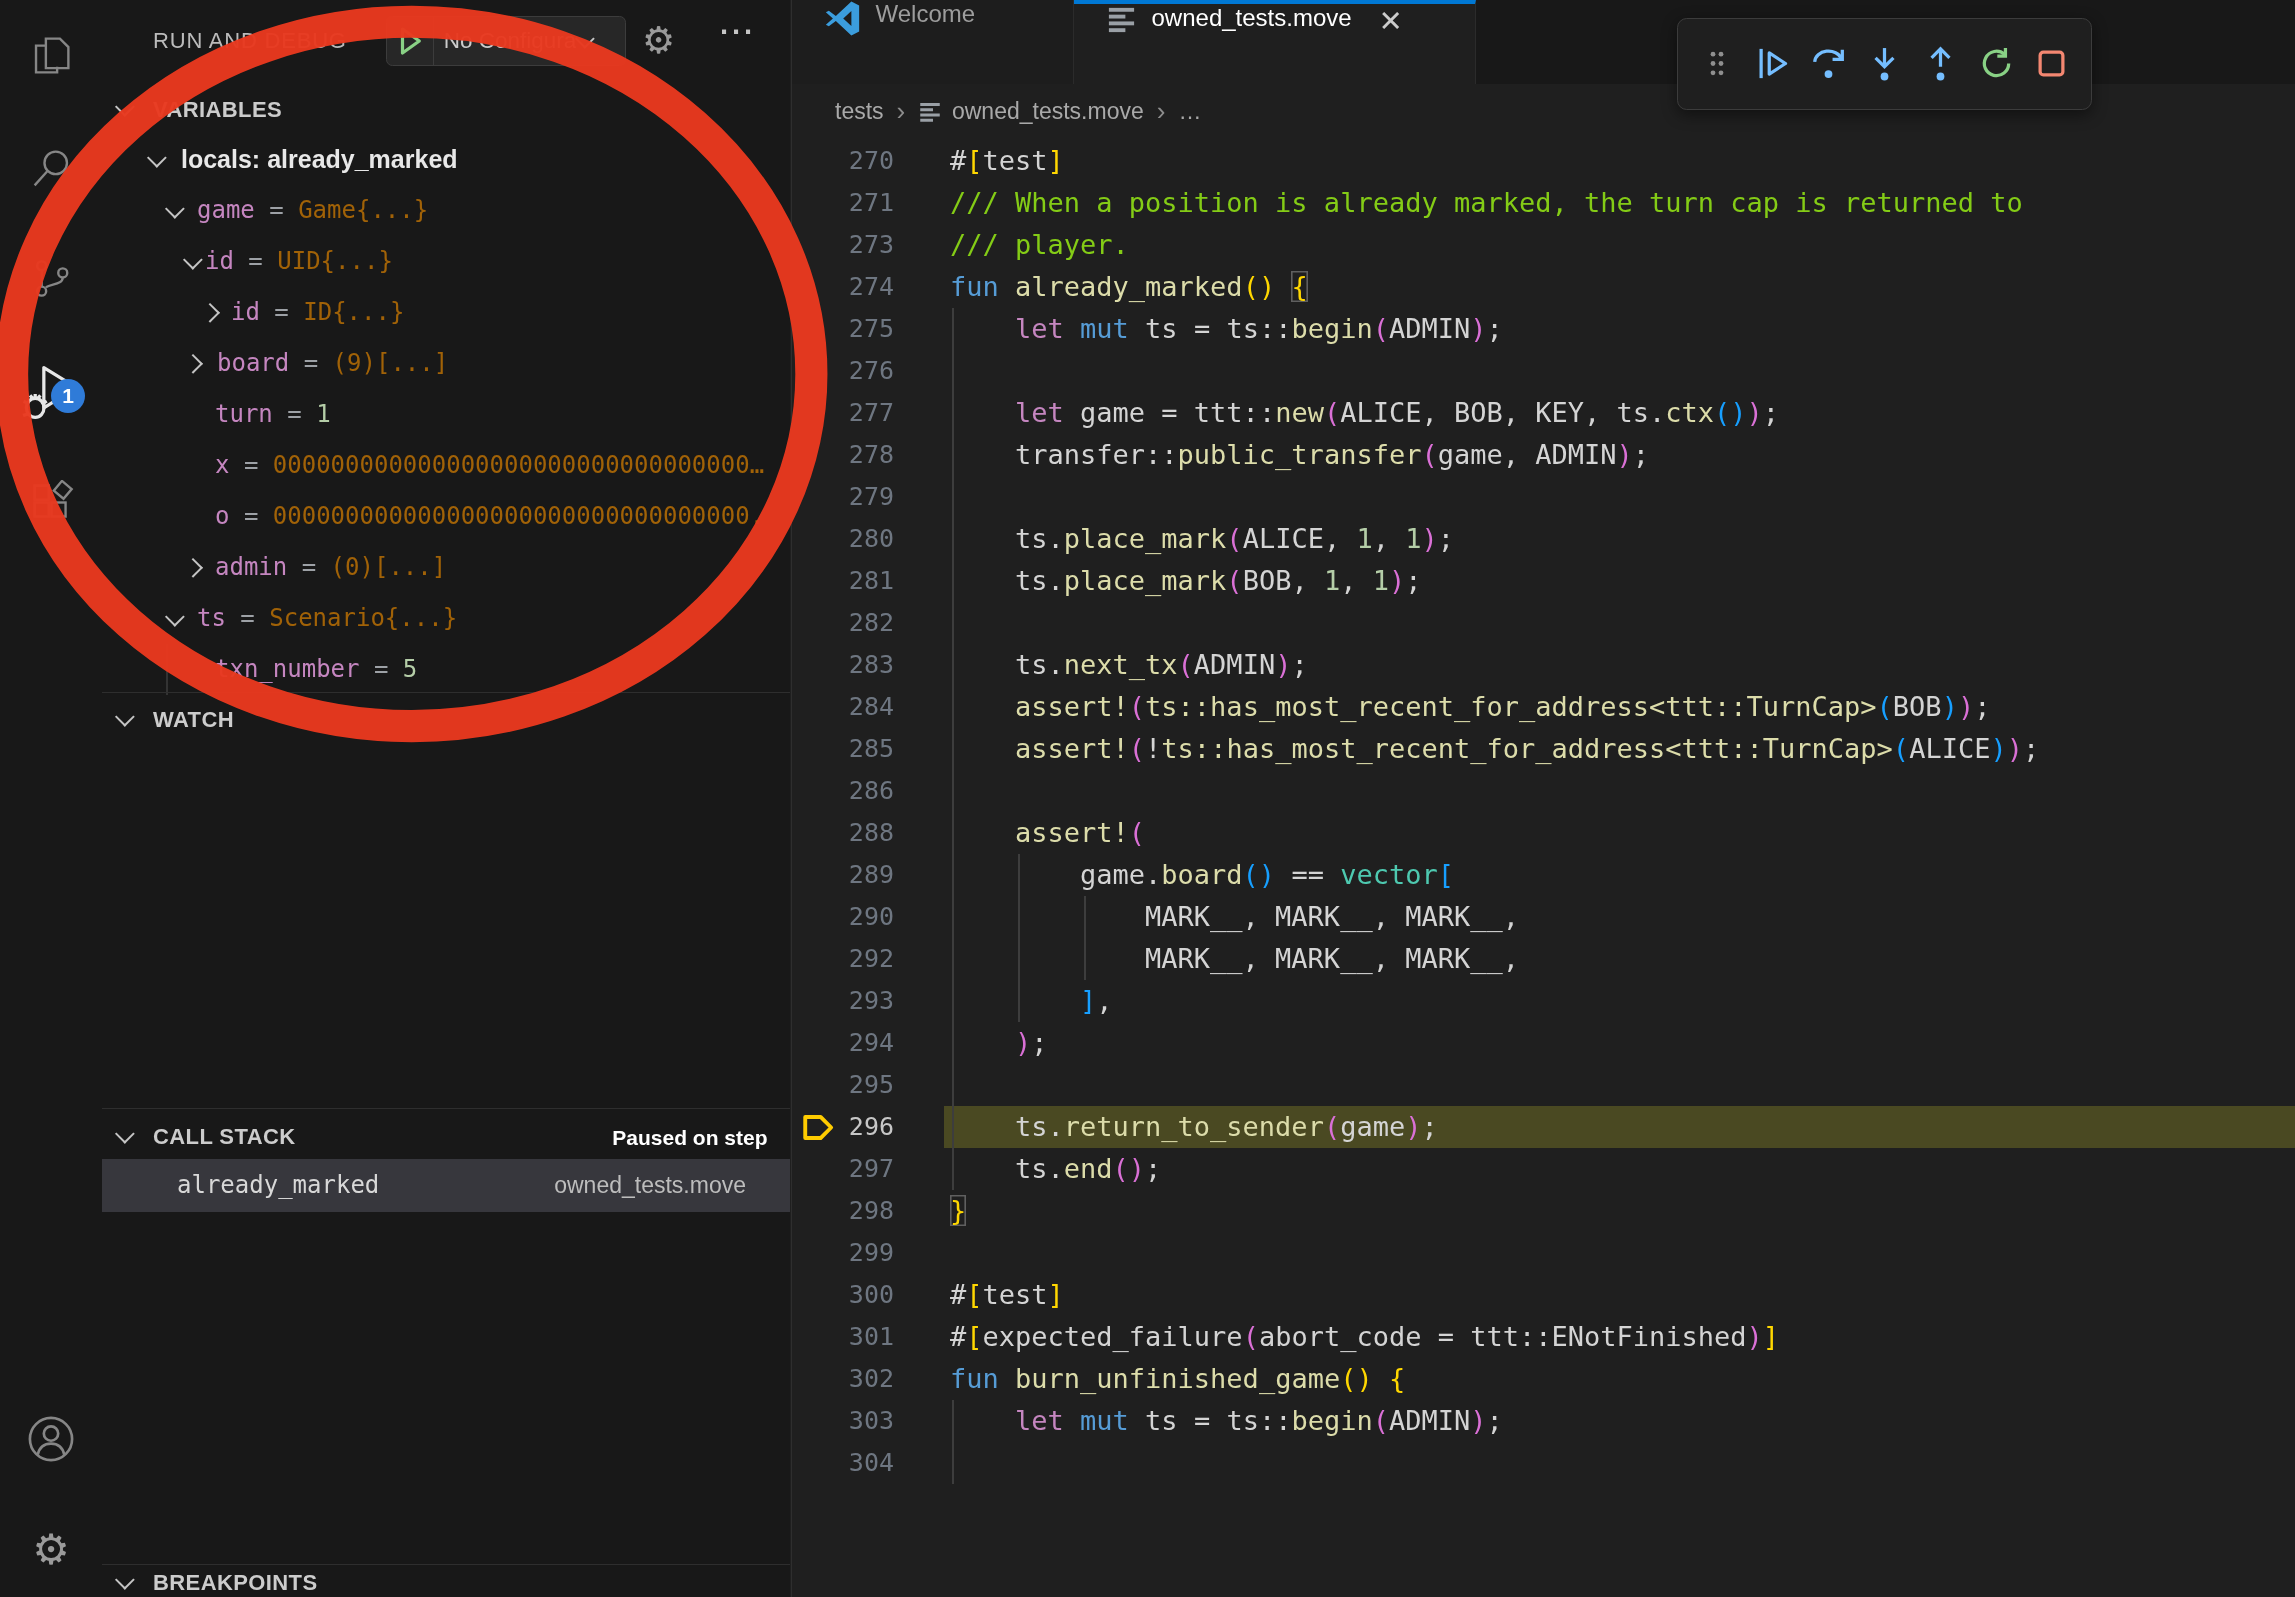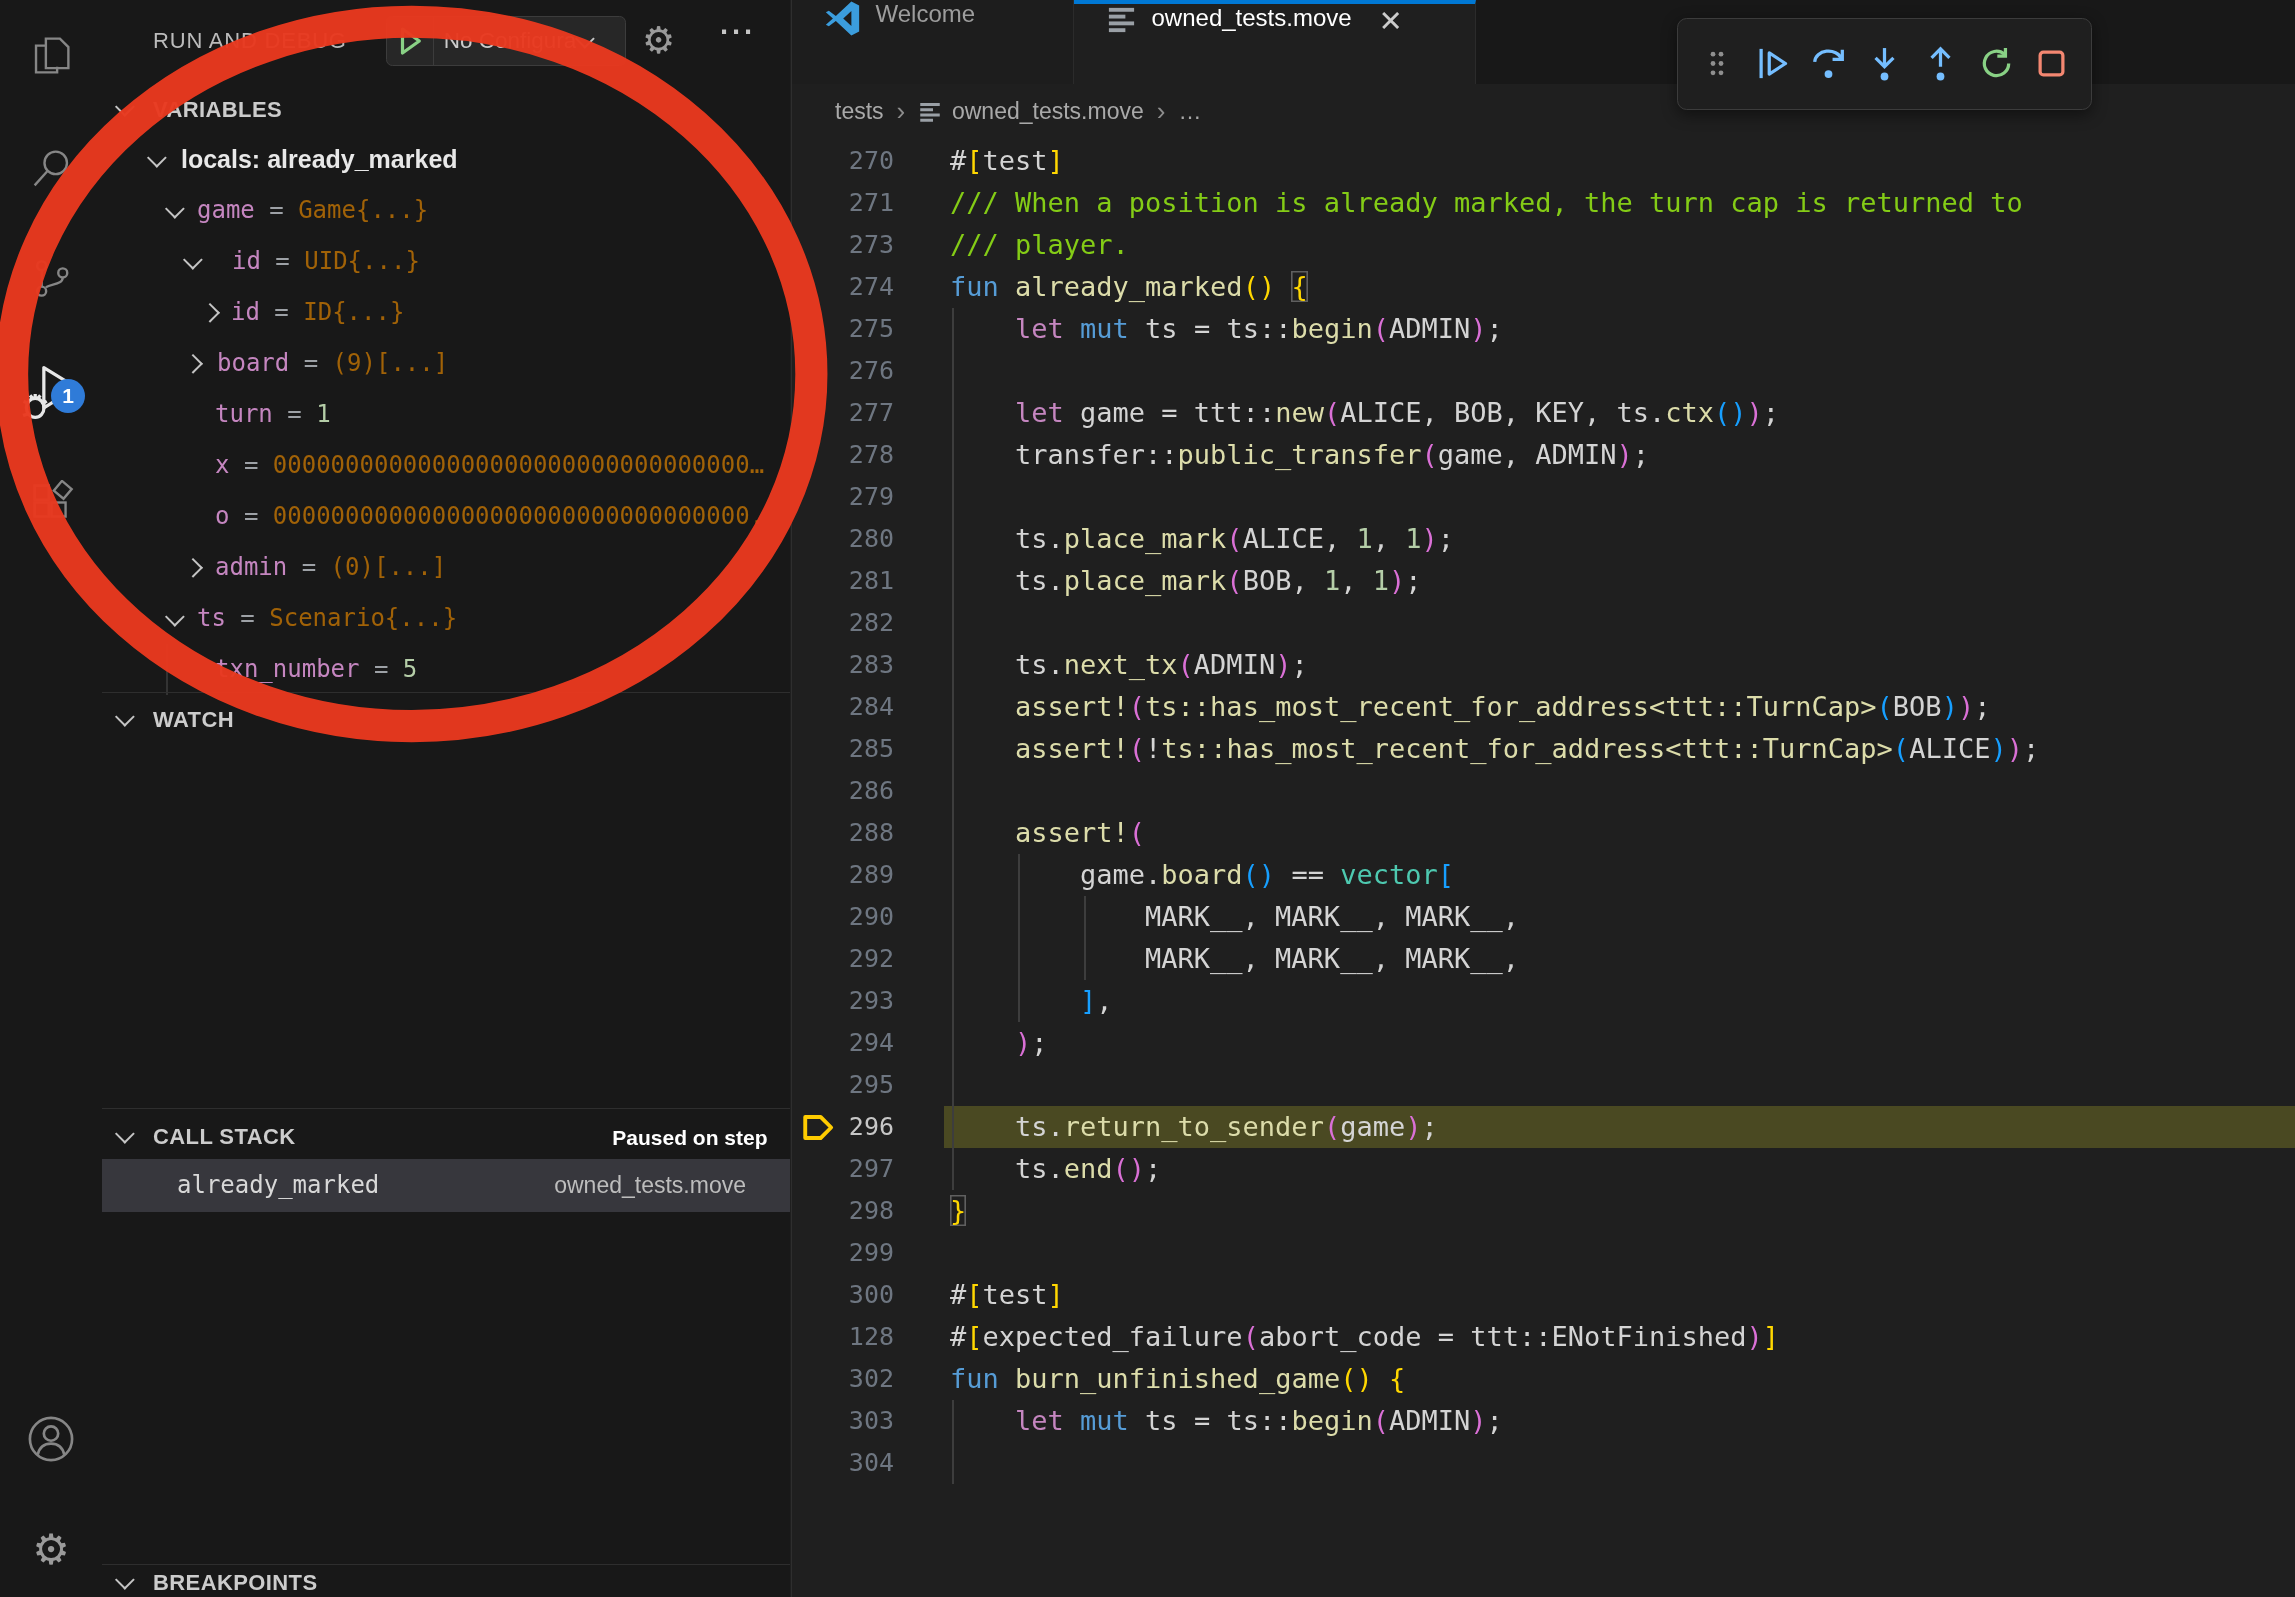--- a/index.html
+++ b/index.html
@@ -160,21 +160,21 @@
         <div class="tree-row">
           <span class="chv down" style="left: 48px;"></span>
           <span class="txt" style="left: 79px;"><span class="scope-label">locals: already_marked</span></span>
         </div>
         <div class="tree-row">
           <span class="chv down" style="left: 66px;"></span>
           <span class="txt" style="left: 95px;"><span class="vn">game</span><span class="veq"> = </span><span class="vv">Game{...}</span></span>
         </div>
         <div class="tree-row">
           <span class="chv down" style="left: 84px;"></span>
-          <span class="txt" style="left: 130px;"><span class="vn">id</span><span class="veq"> = </span><span class="vv">UID{...}</span></span>
+          <span class="txt" style="left: 103px;"><span class="vn">id</span><span class="veq"> = </span><span class="vv">UID{...}</span></span>
         </div>
         <div class="tree-row">
           <span class="chv right" style="left: 101px;"></span>
           <span class="txt" style="left: 129px;"><span class="vn">id</span><span class="veq"> = </span><span class="vv">ID{...}</span></span>
         </div>
         <div class="tree-row">
           <span class="chv right" style="left: 84px;"></span>
           <span class="txt" style="left: 115px;"><span class="vn">board</span><span class="veq"> = </span><span class="vv">(9)[...]</span></span>
         </div>
         <div class="tree-row">
@@ -453,21 +453,21 @@
         </div>
         <div class="code-line">
           <span class="ln">299</span>
           <span class="src"></span>
         </div>
         <div class="code-line">
           <span class="ln">300</span>
           <span class="src"><span class="tk-plain">#</span><span class="tk-b1">[</span><span class="tk-plain">test</span><span class="tk-b1">]</span></span>
         </div>
         <div class="code-line">
-          <span class="ln">128</span>
+          <span class="ln">301</span>
           <span class="src"><span class="tk-plain">#</span><span class="tk-b1">[</span><span class="tk-plain">expected_failure</span><span class="tk-b2">(</span><span class="tk-plain">abort_code = ttt::ENotFinished</span><span class="tk-b2">)</span><span class="tk-b1">]</span></span>
         </div>
         <div class="code-line">
           <span class="ln">302</span>
           <span class="src"><span class="tk-kw">fun</span><span class="tk-plain"> </span><span class="tk-fn">burn_unfinished_game</span><span class="tk-b1">()</span><span class="tk-plain"> </span><span class="tk-b1">{</span></span>
         </div>
         <div class="code-line">
           <span class="ln">303</span>
           <div class="gd" style="left: 160px;"></div>
           <span class="src"><span class="tk-plain">    </span><span class="tk-let">let</span><span class="tk-plain"> </span><span class="tk-kw">mut</span><span class="tk-plain"> ts = ts::</span><span class="tk-fn">begin</span><span class="tk-b2">(</span><span class="tk-plain">ADMIN</span><span class="tk-b2">)</span><span class="tk-plain">;</span></span>

